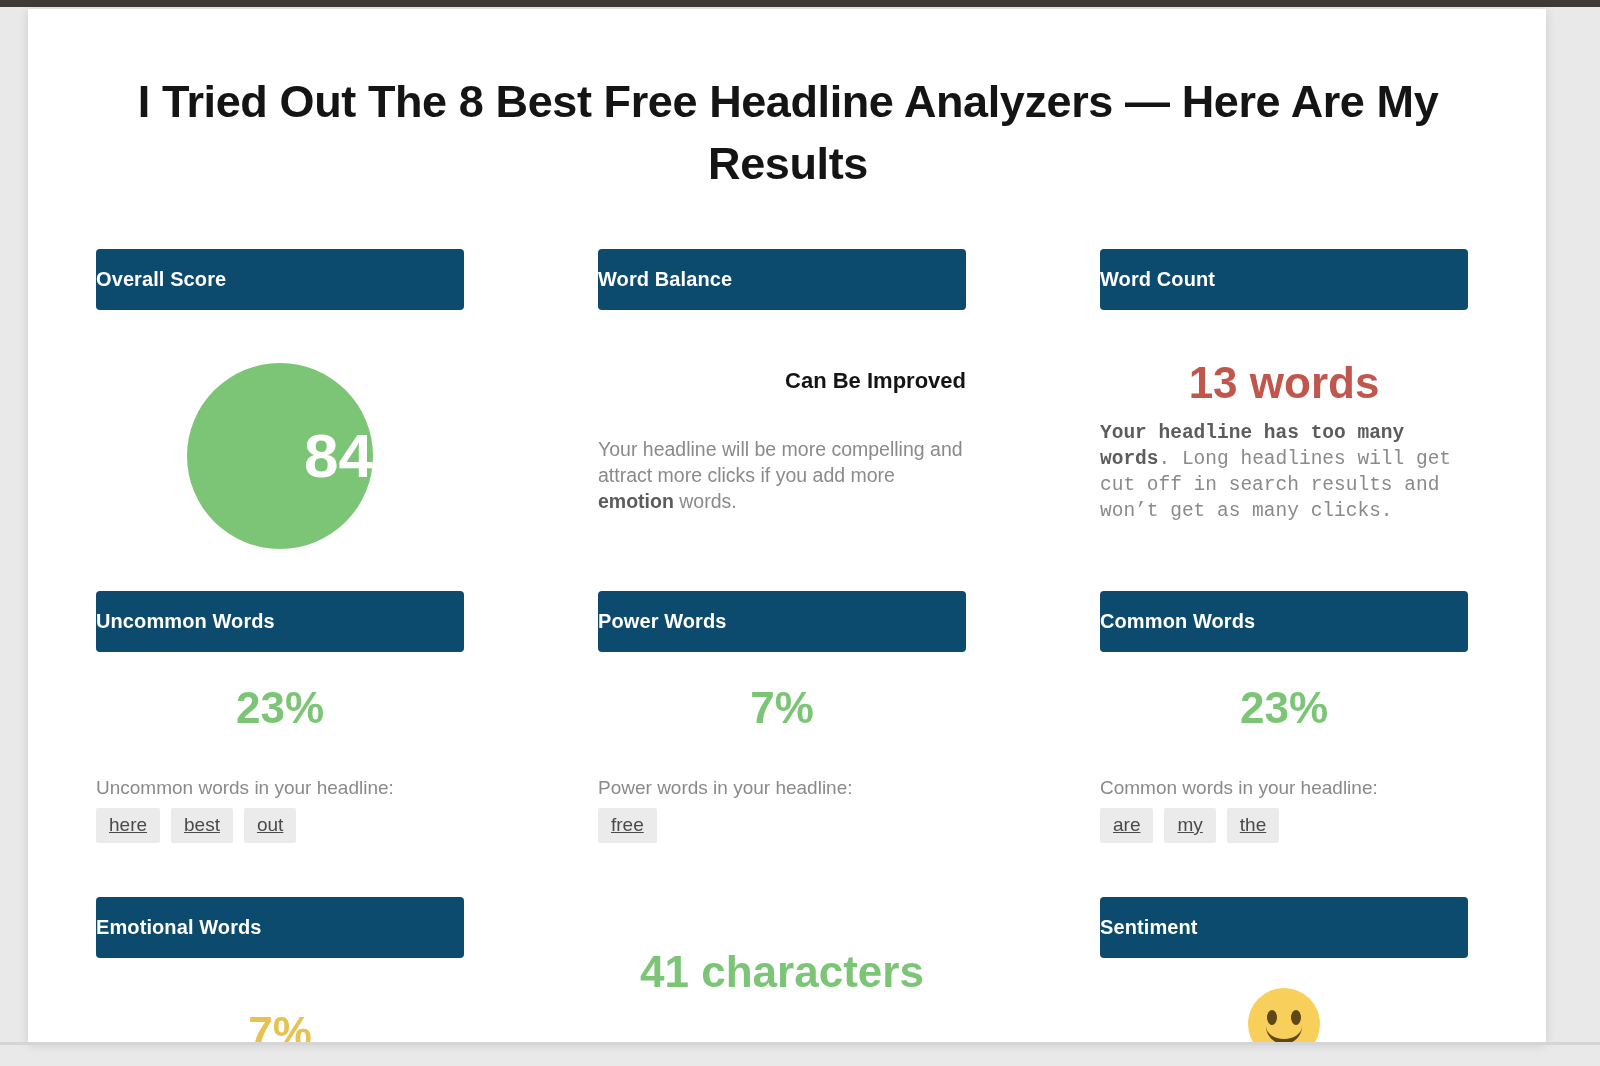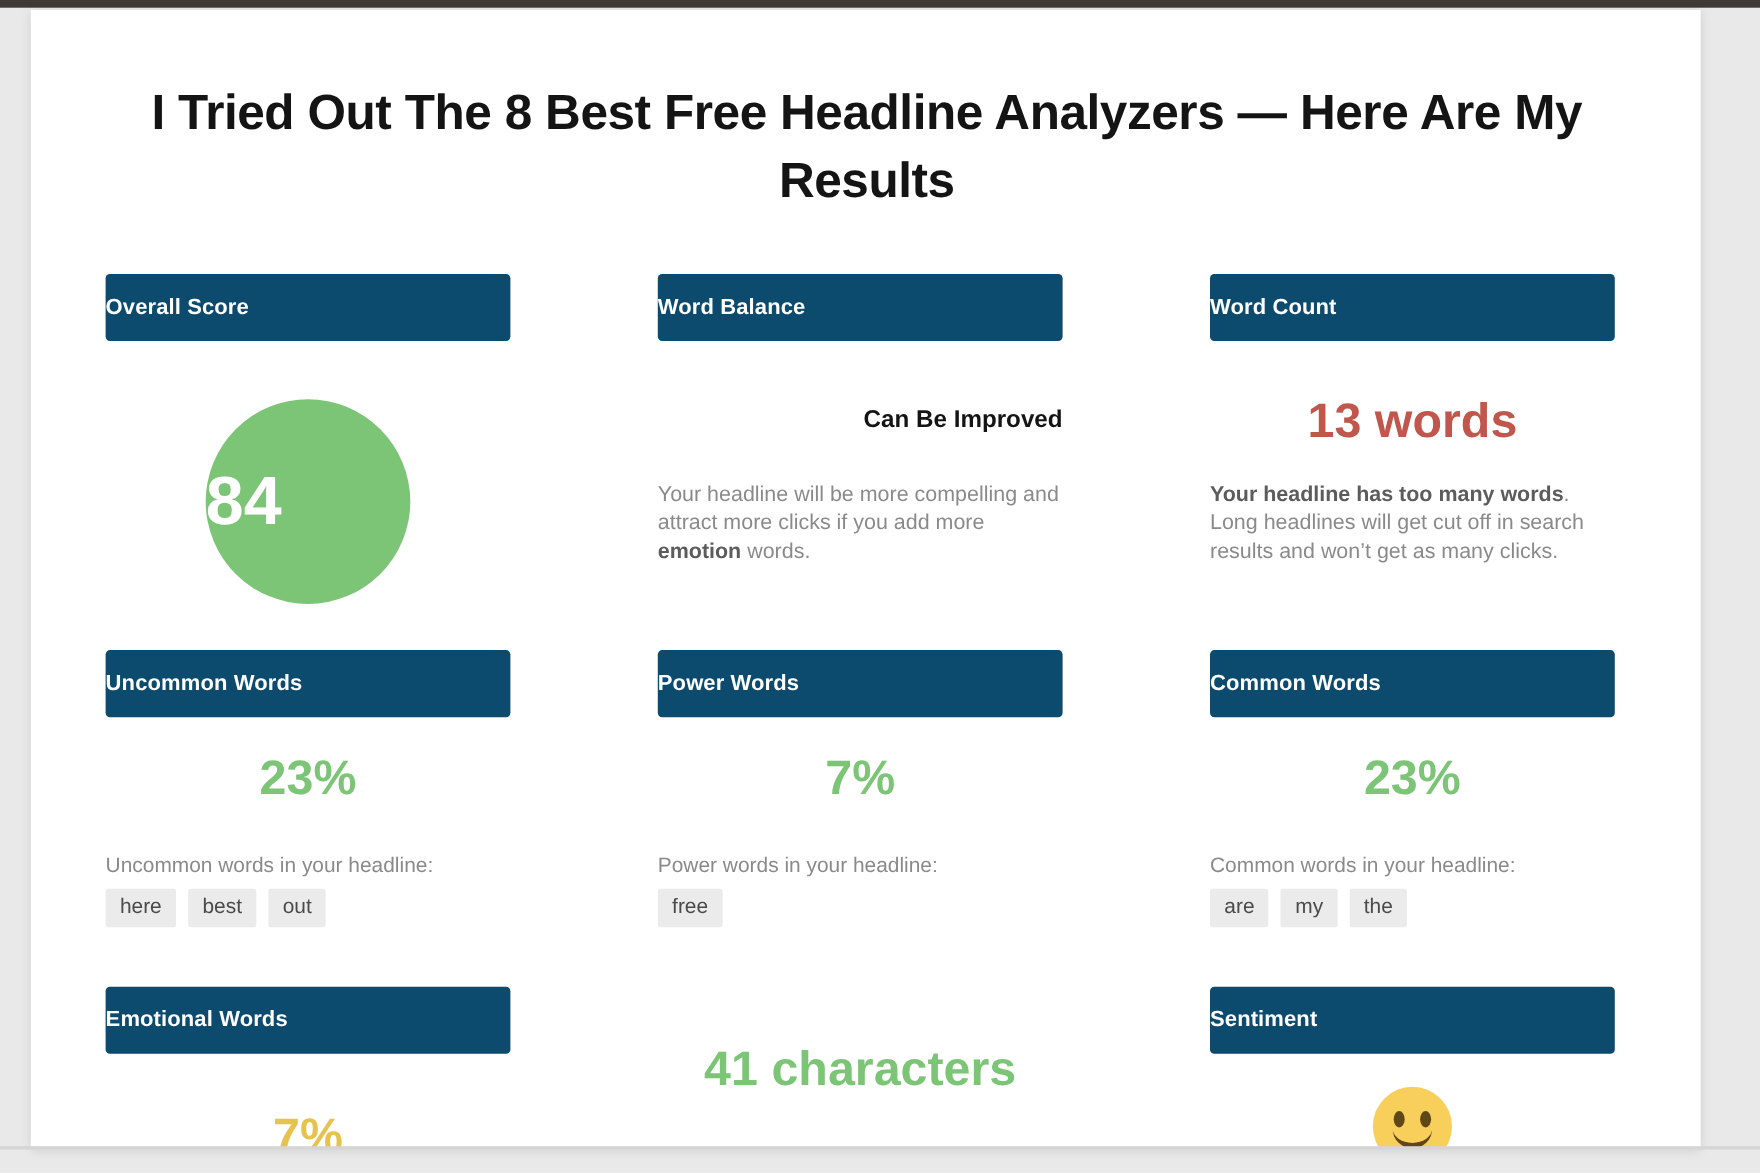--- a/index.html
+++ b/index.html
@@ -66,21 +66,21 @@
   }
 
   .card-body { padding-top:0; }
 
   
   .score-circle {
     width:186px; height:186px;
     border-radius:50%;
     background:#7cc576;
     margin:53px auto 0 auto;
-    display:flex; align-items:center; justify-content:flex-start;
+    display:flex; align-items:center; justify-content:flex-end;
   }
   .score-value {
     color:#ffffff;
     font-size:62px;
     font-weight:bold;
     line-height:62px;
   }
 
   .status-line {
     text-align:right;
@@ -106,21 +106,22 @@
     margin-top:31px;
   }
   .big-stat.red   { color:#c0564c; }
   .big-stat.green { color:#7cc576; }
   .big-stat.gold  { color:#e6c24f; }
 
   .desc-tight {
     font-size:19.5px;
     line-height:26px;
     color:#8a8a8a;
-    margin-top:28px;
+    margin-top:12px;
+    font-family:Liberation Mono, monospace;
   }
   .desc-tight b { color:#5c5c5c; font-weight:bold; }
 
   .chip-caption {
     font-size:19px;
     color:#8a8a8a;
     margin-top:44px;
   }
   .chips {
     margin-top:9px;
@@ -128,20 +129,21 @@
     gap:11px;
     flex-wrap:wrap;
   }
   .chip {
     background:#ebebeb;
     color:#4a4a4a;
     font-size:19px;
     padding:6px 13px 7px 13px;
     border-radius:2px;
     line-height:22px;
+    text-decoration:underline;
   }
 
   .emoji-wrap {
     margin-top:30px;
     display:flex;
     justify-content:center;
   }
   .emoji-face {
     width:72px; height:72px;
     border-radius:50%;

